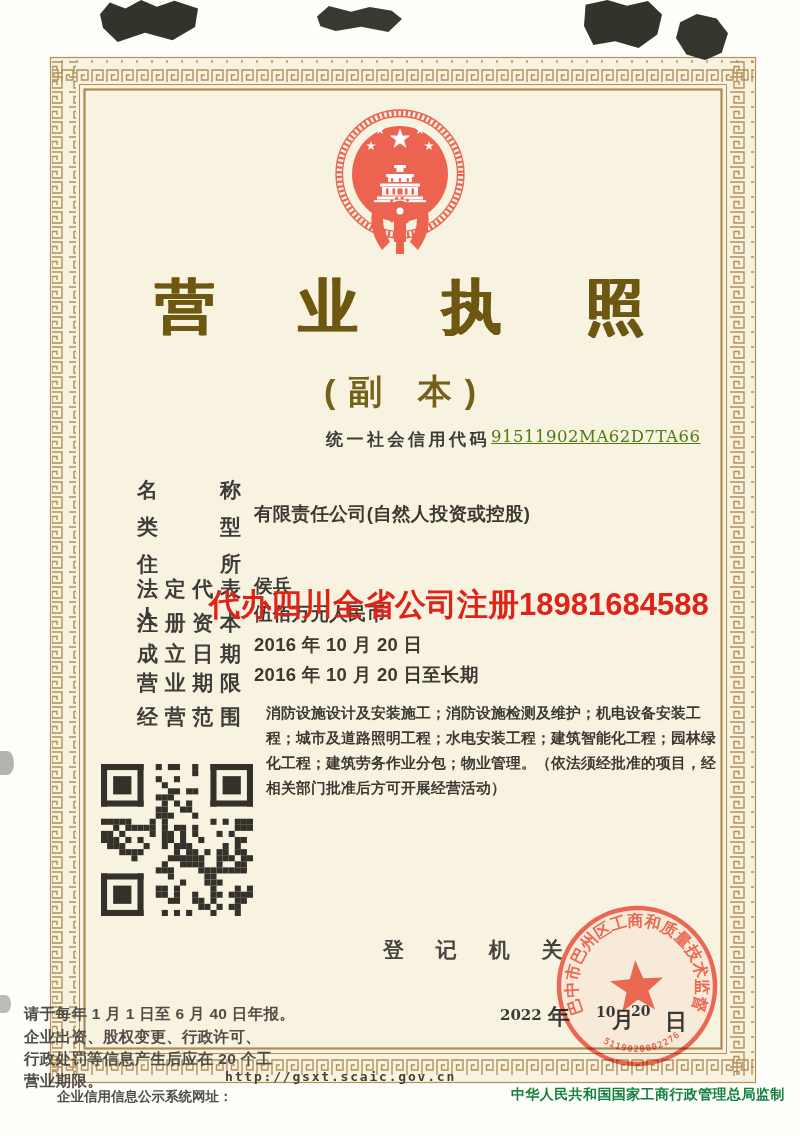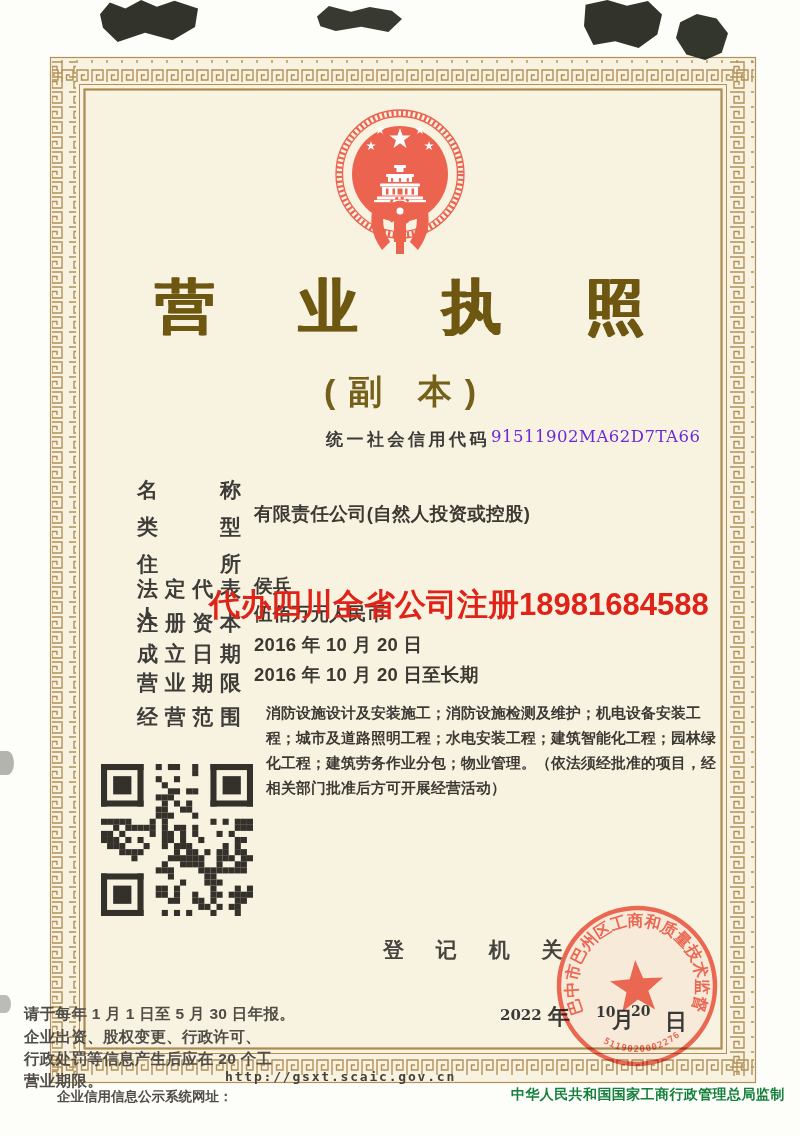--- a/index.html
+++ b/index.html
@@ -11,21 +11,21 @@
   
   .emblem{position:absolute;left:330px;top:108px;z-index:8;}
   
   .title{left:0;top:268px;width:800px;text-align:center;font-size:59px;font-weight:900;
          letter-spacing:34px;text-indent:34px;color:#6d5711;z-index:10;
          text-shadow:1px 0 #6d5711,-1px 0 #6d5711;}
   .subtitle{left:0;top:369px;width:800px;text-align:center;font-size:34px;font-weight:800;
             letter-spacing:13px;text-indent:13px;color:#75601a;z-index:10;}
   .code-label{left:326px;top:428px;font-size:17px;font-weight:800;letter-spacing:3.5px;color:#3b3a37;z-index:10;}
   .code-value{left:491px;top:427px;font-size:16.5px;font-family:"DejaVu Serif",serif;
-              letter-spacing:.5px;color:#6d28d9;z-index:10;}
+              letter-spacing:.5px;color:#4d7c0f;z-index:10;text-decoration:underline;}
   
   .flabel{left:137px;width:104px;font-size:21px;font-weight:800;color:#3d3c38;
           text-align:justify;text-align-last:justify;z-index:10;}
   .fvalue{left:254px;font-size:18.5px;font-weight:600;color:#3c3933;letter-spacing:.3px;z-index:10;}
   .l1{top:476px;} .v1{top:466px;}
   .l2{top:513px;} .v2{top:501px;}
   .l3{top:550px;} .v3{top:534px;}
   .l4{top:575px;} .v4{top:573px;}
   .l5{top:609px;} .v5{top:601px;}
   .l6{top:640px;} .v6{top:632px;}
@@ -353,21 +353,21 @@
     <circle cx="0" cy="0" r="78" fill="rgba(239,82,64,0.05)" stroke="#ef5240" stroke-width="4.5"></circle>
     <polygon points="0,-26 6.76,-7.3 26.6,-6.65 10.94,5.55 16.45,24.65 0,13.5 -16.45,24.65 -10.94,5.55 -26.6,-6.65 -6.76,-7.3" fill="#ef5240"></polygon>
     <text fill="#ef5240" font-size="16" font-weight="700" font-family="Liberation Sans,sans-serif">
       <textPath href="#sealTopArc">巴中市巴州区工商和质量技术监督管理局</textPath>
     </text>
     <text fill="#ef5240" font-size="9" font-weight="700" letter-spacing="1" font-family="DejaVu Sans Mono,monospace">
       <textPath href="#sealBottomArc">5119020002276</textPath>
     </text>
   </svg>
 
-  <div class="abs fl fl1">请于每年 1 月 1 日至 5 月 30 日年报。</div>
+  <div class="abs fl fl1">请于每年 1 月 1 日至 6 月 40 日年报。</div>
   <div class="abs fl fl2">企业出资、股权变更、行政许可、</div>
   <div class="abs fl fl3">行政处罚等信息产生后应在 20 个工</div>
   <div class="abs fl fl4">营业期限。</div>
   <div class="abs site-label">企业信用信息公示系统网址：</div>
   <div class="abs site-url">http://gsxt.scaic.gov.cn</div>
   <div class="abs footer-right">中华人民共和国国家工商行政管理总局监制</div>
 
   <div class="mark m1"></div>
   <div class="mark m2"></div>
   <div class="mark m3"></div>

